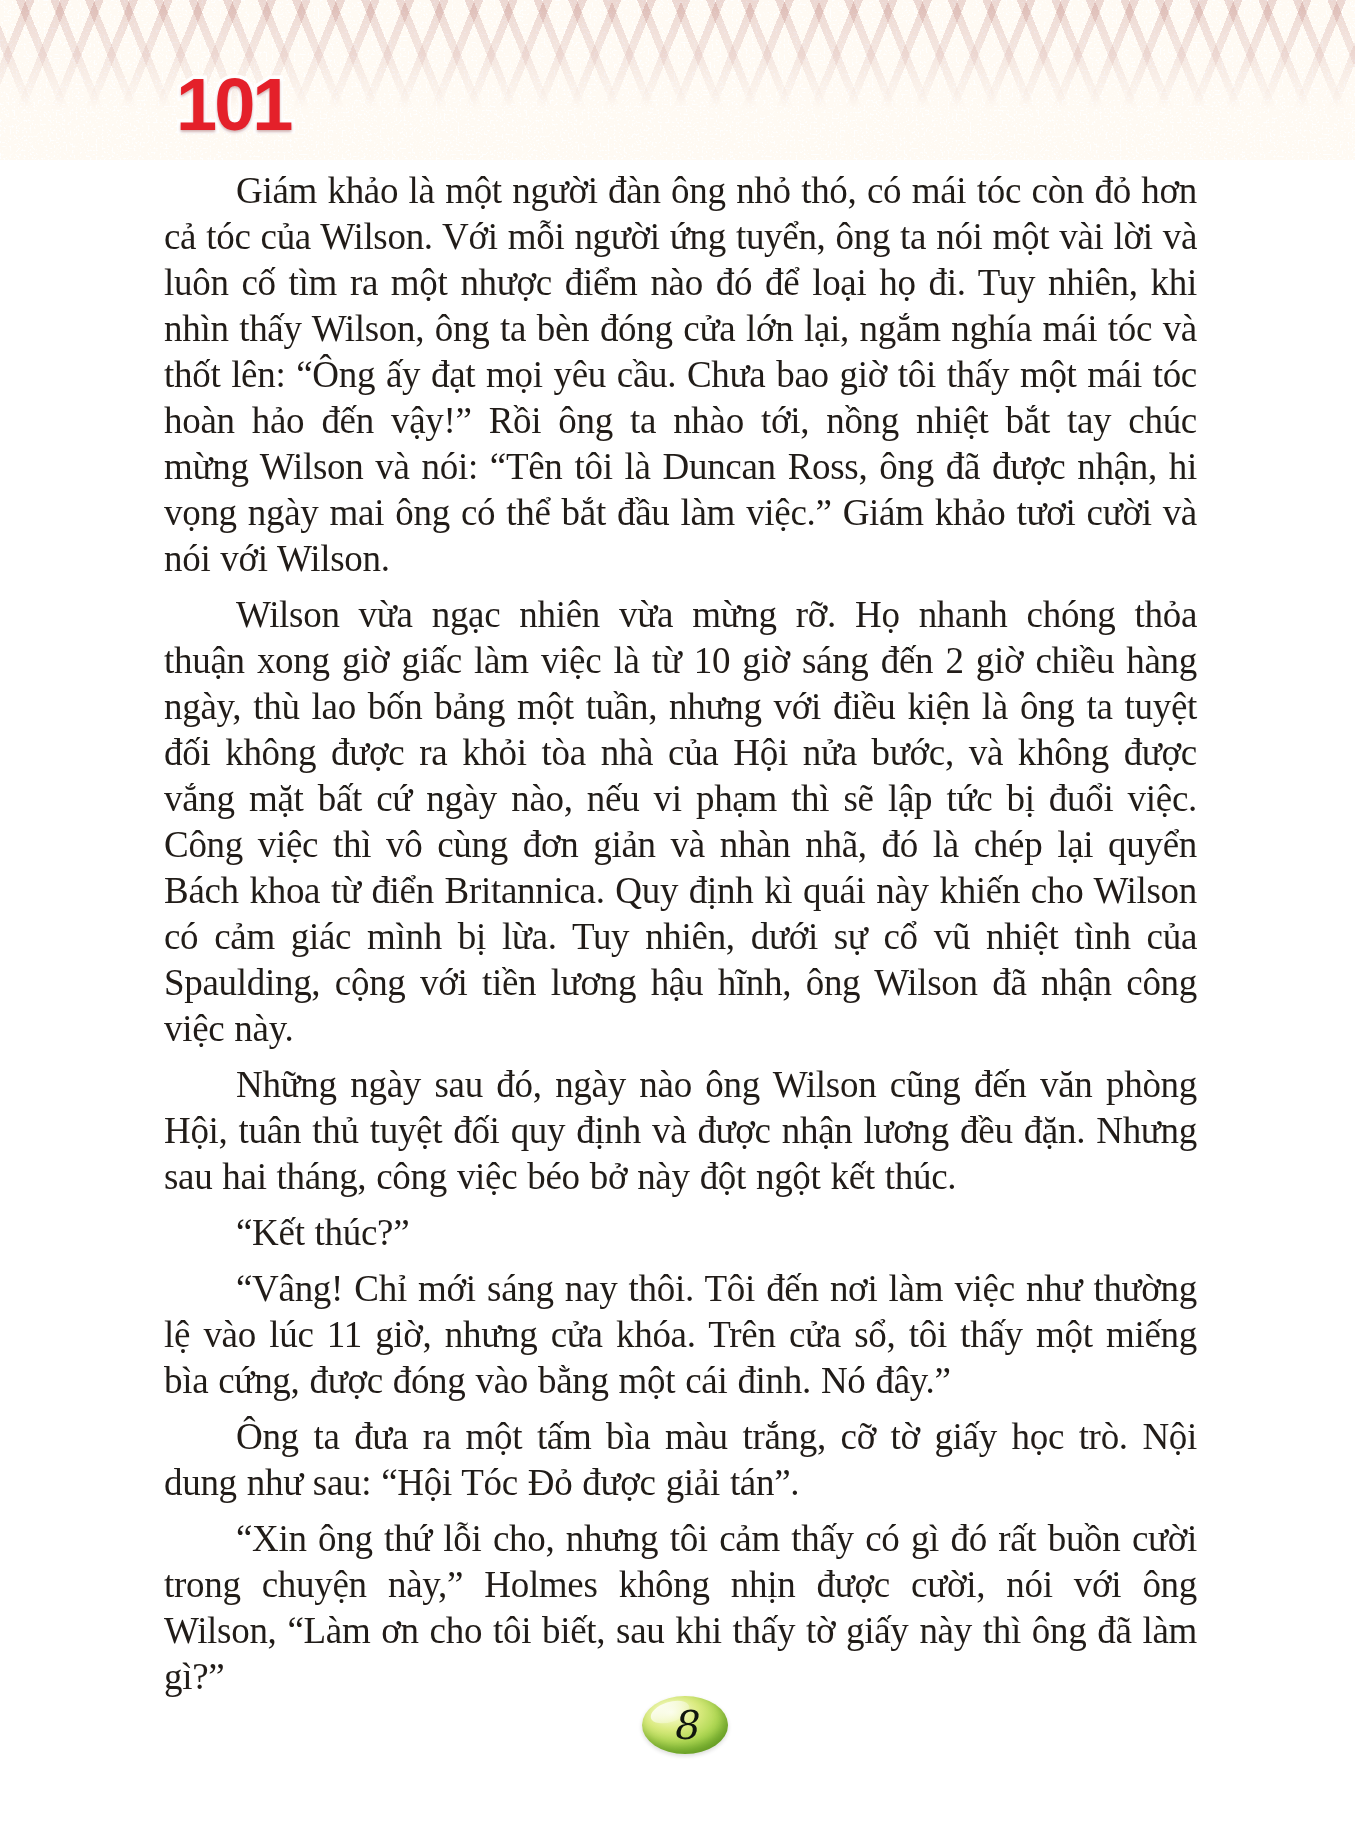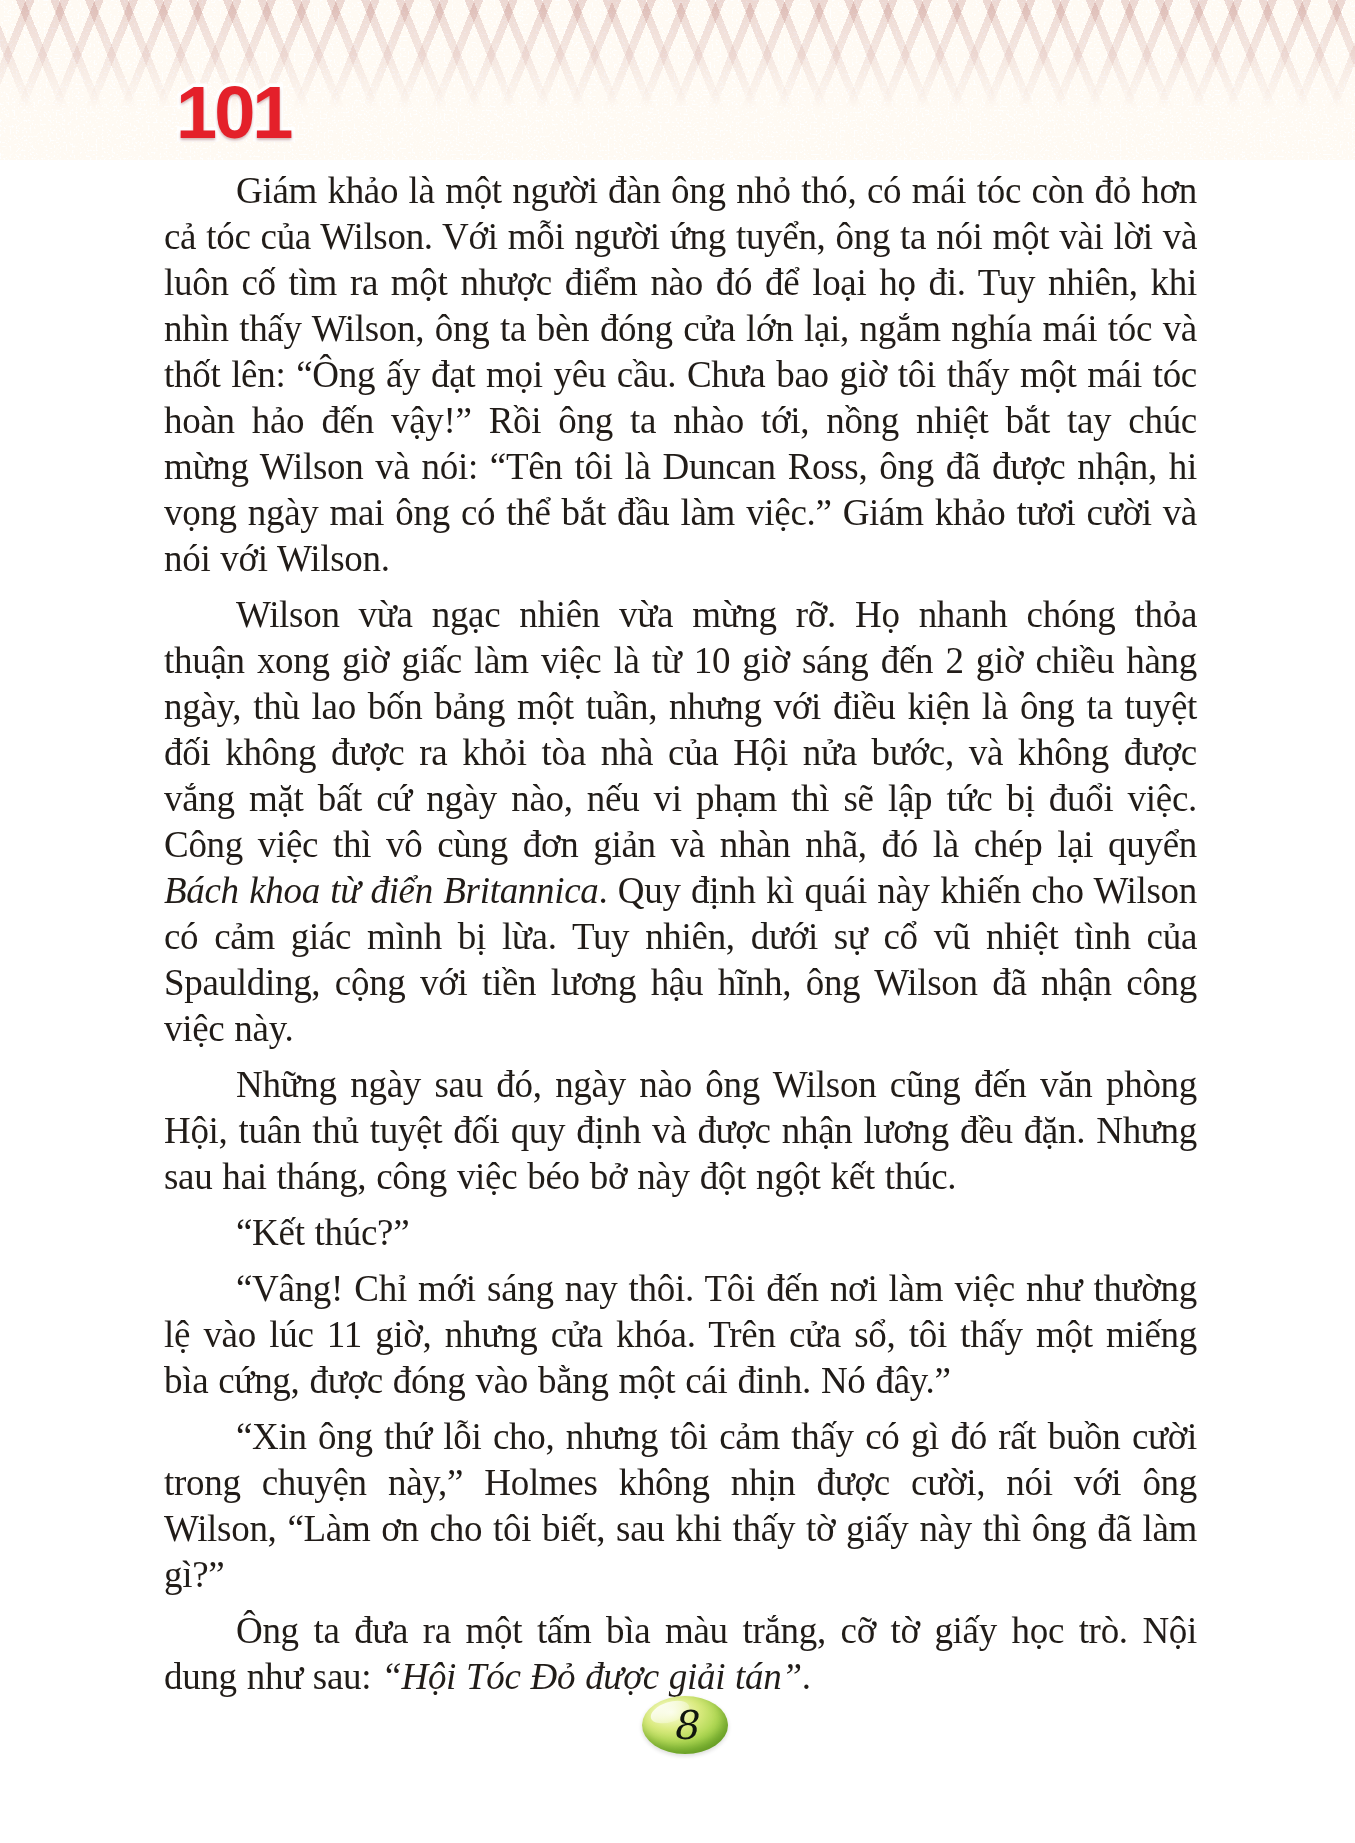--- a/index.html
+++ b/index.html
@@ -25,21 +25,21 @@
   .banner-speckle { position: absolute; left: 0; top: 0; width: 1355px; height: 160px; }
   .banner-chevrons {
     position: absolute; left: 0; top: 0; width: 100%; height: 110px;
     background:
       repeating-linear-gradient(112deg, rgba(140,40,34,0) 0 24px, rgba(140,40,34,0.16) 24px 32px),
       repeating-linear-gradient(68deg, rgba(140,40,34,0) 0 24px, rgba(140,40,34,0.16) 24px 32px);
     -webkit-mask-image: linear-gradient(180deg, #000 0%, rgba(0,0,0,0.5) 55%, transparent 100%);
     mask-image: linear-gradient(180deg, #000 0%, rgba(0,0,0,0.5) 55%, transparent 100%);
   }
   .logo {
-    position: absolute; left: 176px; top: 76px;
+    position: absolute; left: 176px; top: 68px;
     display: flex; 
     white-space: nowrap;
   }
   .logo-num {
     font-family: "Liberation Sans", sans-serif;
     font-weight: bold;
     font-size: 74px;
     line-height: 74px;
     letter-spacing: -3px;
     color: #e4202a;
@@ -68,21 +68,21 @@
     color: #211c18;
   }
   .text-block p {
     margin: 0 0 10px 0;
     text-indent: 72px;
     font-size: 37px;
     line-height: 46px;
     letter-spacing: -0.3px;
     word-spacing: 1px;
   }
-  .text-block .it { font-style: italic; }
+  .text-block .it { }
 
   
   .page-badge {
     position: absolute;
     left: 642px;
     top: 1696px;
     width: 86px;
     height: 58px;
     border-radius: 50%;
     background: radial-gradient(ellipse 95% 90% at 34% 28%,
@@ -130,21 +130,21 @@
       <span class="logo-num">101</span>
     </div>
   </header>
 
   <main class="text-block" id="paragraphs">
       <p><span>Giám khảo là một người đàn ông nhỏ thó, có mái tóc còn đỏ hơn cả tóc của Wilson. Với mỗi người ứng tuyển, ông ta nói một vài lời và luôn cố tìm ra một nhược điểm nào đó để loại họ đi. Tuy nhiên, khi nhìn thấy Wilson, ông ta bèn đóng cửa lớn lại, ngắm nghía mái tóc và thốt lên: “Ông ấy đạt mọi yêu cầu. Chưa bao giờ tôi thấy một mái tóc hoàn hảo đến vậy!” Rồi ông ta nhào tới, nồng nhiệt bắt tay chúc mừng Wilson và nói: “Tên tôi là Duncan Ross, ông đã được nhận, hi vọng ngày mai ông có thể bắt đầu làm việc.” Giám khảo tươi cười và nói với Wilson.</span></p>
       <p><span>Wilson vừa ngạc nhiên vừa mừng rỡ. Họ nhanh chóng thỏa thuận xong giờ giấc làm việc là từ 10 giờ sáng đến 2 giờ chiều hàng ngày, thù lao bốn bảng một tuần, nhưng với điều kiện là ông ta tuyệt đối không được ra khỏi tòa nhà của Hội nửa bước, và không được vắng mặt bất cứ ngày nào, nếu vi phạm thì sẽ lập tức bị đuổi việc. Công việc thì vô cùng đơn giản và nhàn nhã, đó là chép lại quyển </span><span class="it">Bách khoa từ điển Britannica</span><span>. Quy định kì quái này khiến cho Wilson có cảm giác mình bị lừa. Tuy nhiên, dưới sự cổ vũ nhiệt tình của Spaulding, cộng với tiền lương hậu hĩnh, ông Wilson đã nhận công việc này.</span></p>
       <p><span>Những ngày sau đó, ngày nào ông Wilson cũng đến văn phòng Hội, tuân thủ tuyệt đối quy định và được nhận lương đều đặn. Nhưng sau hai tháng, công việc béo bở này đột ngột kết thúc.</span></p>
       <p><span>“Kết thúc?”</span></p>
       <p><span>“Vâng! Chỉ mới sáng nay thôi. Tôi đến nơi làm việc như thường lệ vào lúc 11 giờ, nhưng cửa khóa. Trên cửa sổ, tôi thấy một miếng bìa cứng, được đóng vào bằng một cái đinh. Nó đây.”</span></p>
+      <p><span>Ông ta đưa ra một tấm bìa màu trắng, cỡ tờ giấy học trò. Nội dung như sau: </span><span class="it">“Hội Tóc Đỏ được giải tán”</span><span>.</span></p>
       <p><span>“Xin ông thứ lỗi cho, nhưng tôi cảm thấy có gì đó rất buồn cười trong chuyện này,” Holmes không nhịn được cười, nói với ông Wilson, “Làm ơn cho tôi biết, sau khi thấy tờ giấy này thì ông đã làm gì?”</span></p>
-      <p><span>Ông ta đưa ra một tấm bìa màu trắng, cỡ tờ giấy học trò. Nội dung như sau: </span><span class="it">“Hội Tóc Đỏ được giải tán”</span><span>.</span></p>
     </main>
 
   <div class="page-badge">
     <span class="page-num">8</span>
   </div>
 
 </div>
 
 </body></html>

